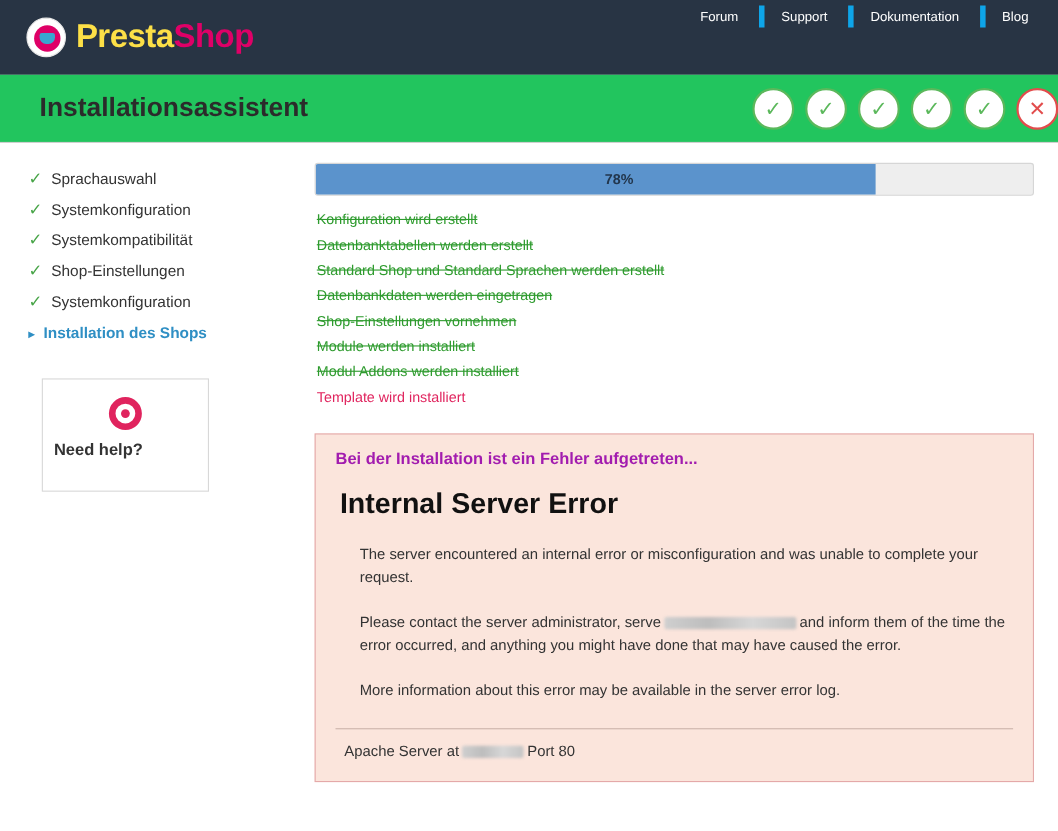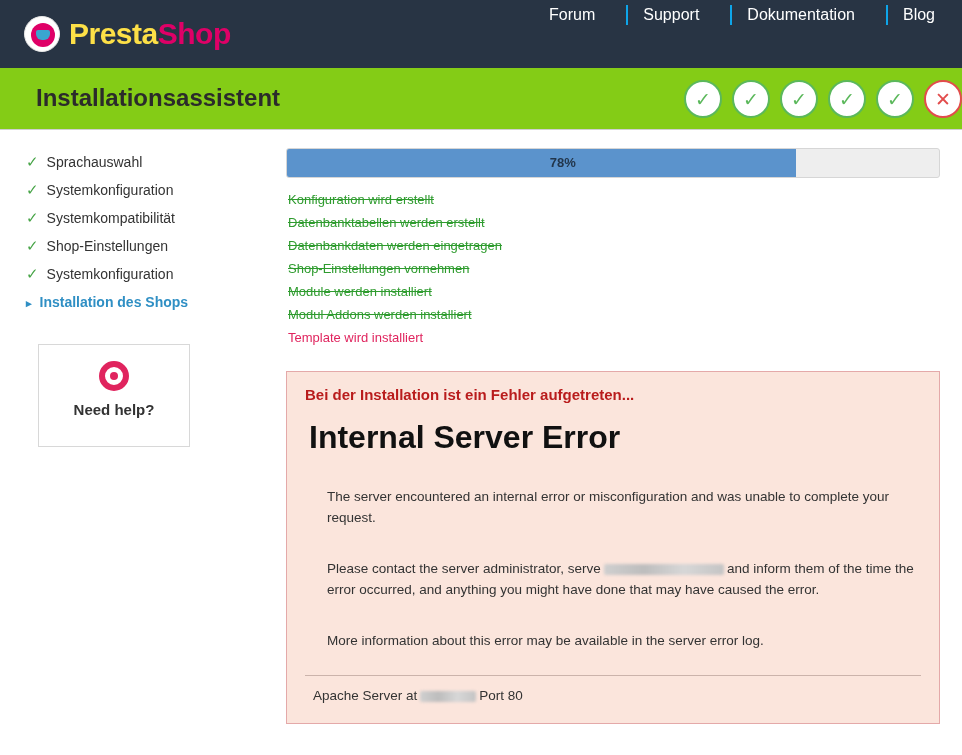--- a/index.html
+++ b/index.html
@@ -41,38 +41,38 @@
     background: #3aa6d0;
     border-radius: 2px 2px 6px 6px;
   }
   .logo-text { font-size: 30px; font-weight: bold; letter-spacing: -0.5px; }
   .logo-text .presta { color: #fde047; }
   .logo-text .shop { color: #df0067; }
 
   .topnav {
     position: absolute;
     top: 5px; right: 12px;
-    display: flex; align-items: center; gap: 16px;
-    font-size: 16px;
+    display: flex; align-items: center; gap: 4px;
+    font-size: 12px;
   }
   .topnav a {
     color: #ffffff;
     text-decoration: none;
     padding: 2px 15px;
-    border-left: 2px solid #0ea5e9;
+    border-left: 5px solid #0ea5e9;
     line-height: 16px;
   }
   .topnav a:first-child { border-left: none; }
 
   
   .titlebar {
     position: relative;
     height: 62px;
     border-bottom: 1px solid #cfcfcf;
-    background: #84cc16;
+    background: #22c55e;
   }
   .page-title {
     position: absolute;
     left: 36px; top: 16px;
     font-size: 24px;
     font-weight: bold;
     color: #2b2b2b;
   }
   .steps {
     position: absolute;
@@ -108,21 +108,20 @@
   .side-item .tick { color: #47a447; font-size: 15px; line-height: 1; }
   .side-item.current { color: #2f8fc4; font-weight: bold; }
   .side-item.current .tick { color: #2f8fc4; font-size: 11px; }
 
   .help-box {
     margin-top: 28px;
     margin-left: 12px;
     width: 152px;
     border: 1px solid #d8d8d8;
     background: #fff;
-    text-align: center;
     padding: 16px 10px 20px 10px;
   }
   .life-ring {
     width: 30px; height: 30px;
     margin: 0 auto 10px auto;
     border-radius: 50%;
     border: 6px solid #e0245e;
     background: #fff;
     position: relative;
   }
@@ -171,39 +170,39 @@
   .task.active { color: #e0245e; text-decoration: none; }
 
   .error-panel {
     margin-top: 22px;
     border: 1px solid #e4a9a9;
     background: #fbe5dc;
     padding: 14px 18px 20px 18px;
     color: #333;
   }
   .error-title {
-    color: #b91c1c;
+    color: #a21caf;
     font-weight: bold;
     font-size: 15px;
     margin-bottom: 16px;
   }
   .error-intro { font-size: 13.5px; line-height: 21px; padding-left: 22px; }
   .error-intro a { color: #e0245e; font-weight: bold; text-decoration: none; }
   .err-code { font-size: 13.5px; margin-top: 26px; padding-left: 8px; }
   .err-h1 {
-    font-size: 32px;
+    font-size: 26px;
     font-weight: bold;
     margin: 4px 0 8px 4px;
     color: #111;
   }
   .err-p {
     font-size: 13.5px;
     line-height: 21px;
     padding-left: 22px;
-    margin-top: 30px;
+    margin-top: 20px;
   }
   .redacted {
     display: inline-block;
     vertical-align: middle;
     width: 120px; height: 11px;
     background: linear-gradient(90deg,#cfcfcf,#bdbdbd,#d7d7d7,#c4c4c4);
     filter: blur(1.4px);
     border-radius: 2px;
     margin: 0 3px;
   }
@@ -278,20 +277,21 @@
   <section class="main">
 
     <div class="progress-outer">
       <div class="progress-inner" style="width: 78%;"></div>
       <div class="progress-label" style="width: 78%;">78%</div>
     </div>
 
     <div class="task-list">
       <div class="task">Konfiguration wird erstellt</div>
       <div class="task">Datenbanktabellen werden erstellt</div>
+      <div class="task">Standard Shop und Standard Sprachen werden erstellt</div>
       <div class="task">Datenbankdaten werden eingetragen</div>
       <div class="task">Shop-Einstellungen vornehmen</div>
       <div class="task">Module werden installiert</div>
       <div class="task">Modul Addons werden installiert</div>
       <div class="task active">Template wird installiert</div>
     </div>
 
     <div class="error-panel">
       <div class="error-title">Bei der Installation ist ein Fehler aufgetreten...</div>
 

